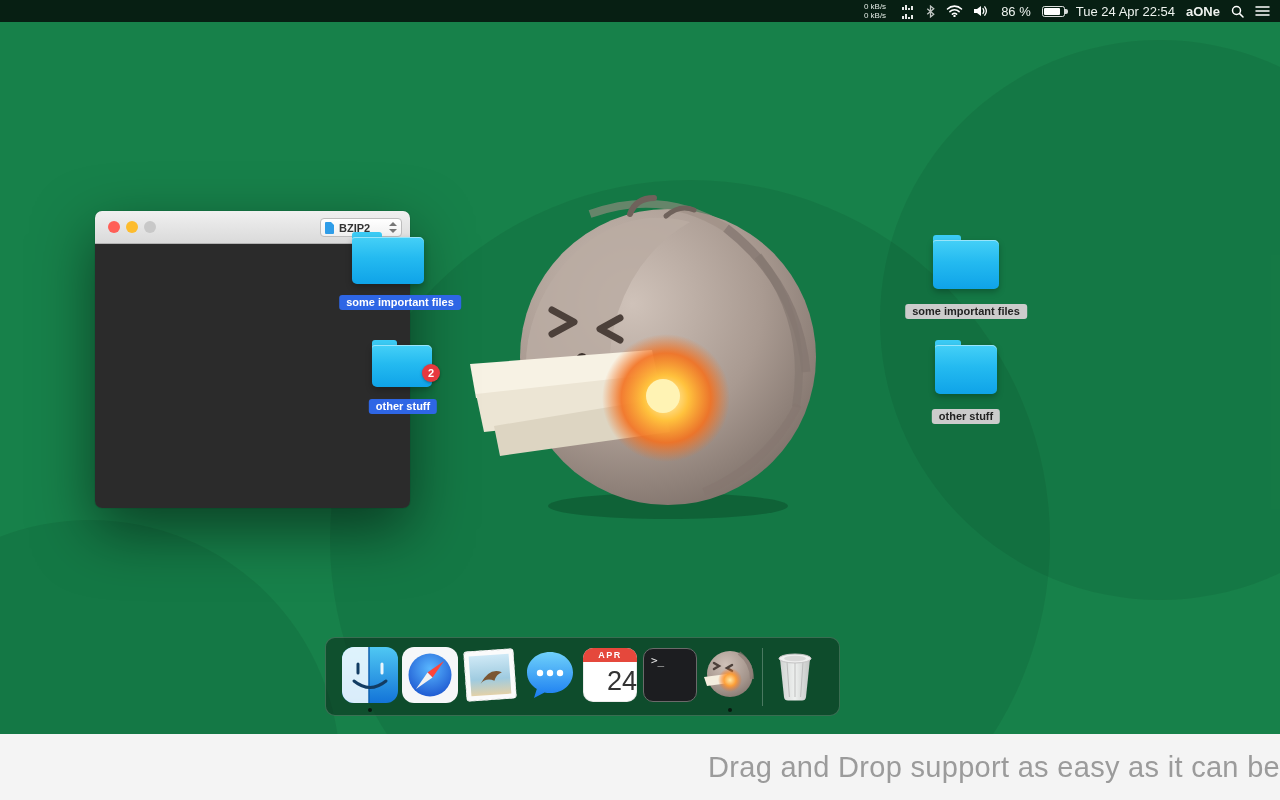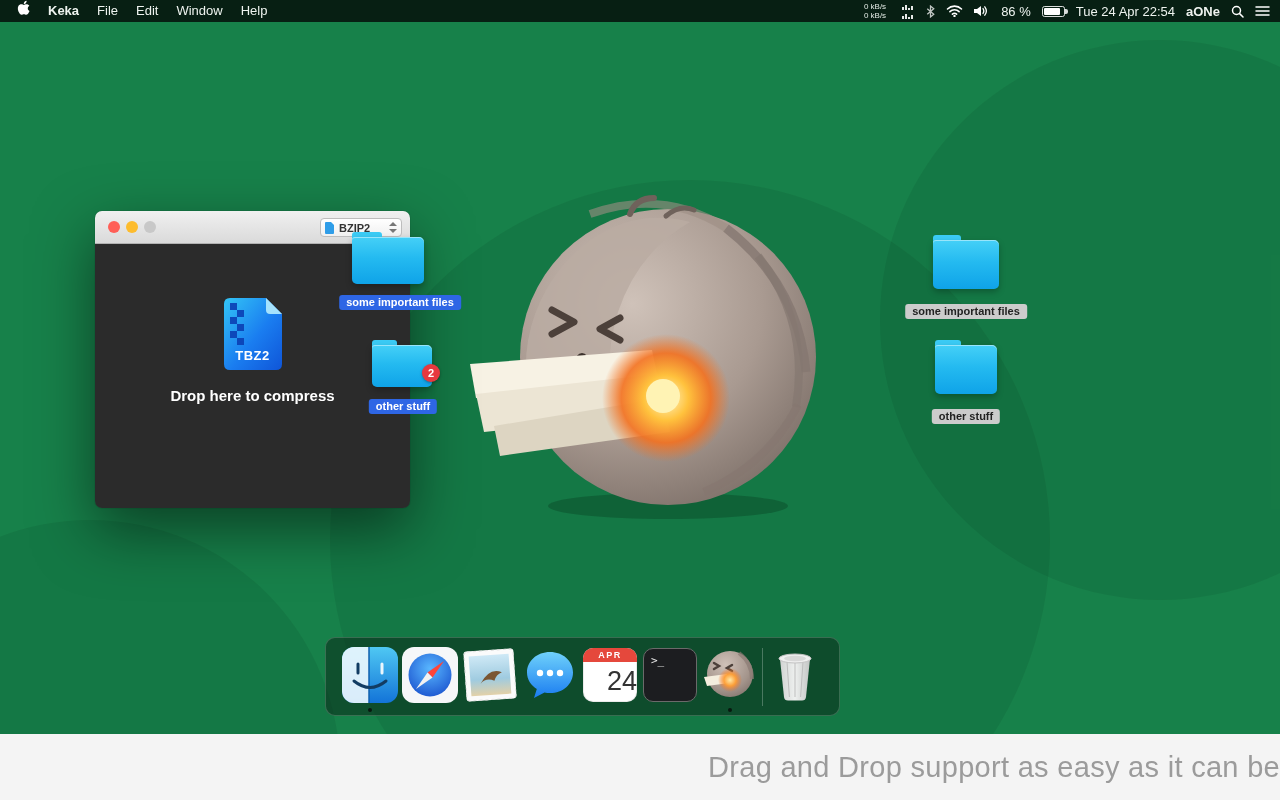--- a/index.html
+++ b/index.html
@@ -111,32 +111,20 @@
   }
 </style>
 </head>
 <body>
 
 <div class="bgc" style="left:330px; top:180px; width:720px; height:720px;"></div>
 <div class="bgc" style="left:880px; top:40px; width:560px; height:560px;"></div>
 <div class="bgc" style="left:-160px; top:520px; width:500px; height:500px;"></div>
 
 <div class="menubar">
-  <div class="mb-left">
-    <div class="mb-item">
-      <svg width="13" height="16" viewBox="0 0 14 17">
-          <path fill="#fff" d="M11.6 9.1c0-2 1.6-3 1.7-3-1-1.4-2.4-1.6-2.9-1.6-1.2-.1-2.4.7-3 .7-.6 0-1.6-.7-2.6-.7C3.4 4.5 2.2 5.2 1.5 6.3c-1.3 2.3-.3 5.7 1 7.6.6.9 1.4 1.9 2.4 1.9 1 0 1.3-.6 2.5-.6s1.5.6 2.6.6c1.1 0 1.7-1 2.4-1.9.7-1.1 1-2.1 1-2.2 0 0-2-.8-1.8-2.6zM9.6 3.2c.5-.7.9-1.6.8-2.5-.8 0-1.7.5-2.3 1.2-.5.6-.9 1.5-.8 2.4.9.1 1.8-.5 2.3-1.1z"></path>
-        </svg>
-    </div>
-    <div class="mb-item mb-app">Keka</div>
-    <div class="mb-item">File</div>
-    <div class="mb-item">Edit</div>
-    <div class="mb-item">Window</div>
-    <div class="mb-item">Help</div>
-  </div>
   <div class="mb-right">
     <div class="net">
       <div class="net-txt">
         <div>0 kB/s</div>
         <div>0 kB/s</div>
       </div>
       <svg width="13" height="16" viewBox="0 0 13 16">
         <g fill="rgba(255,255,255,.9)">
           <rect x="0" y="4" width="2" height="3"></rect>
             <rect x="3" y="2" width="2" height="5"></rect>
@@ -225,43 +213,20 @@
         </svg>
       <span>BZIP2</span>
       <svg class="chev" width="8" height="11" viewBox="0 0 8 11">
         <polygon points="4,0 8,4 0,4" fill="#777"></polygon>
           <polygon points="0,7 8,7 4,11" fill="#777"></polygon>
       </svg>
     </div>
   </div>
   <div class="win-body">
     <div style="position:absolute; inset:0 0 75px 0;">
-      <div class="tbz">
-        <svg width="58" height="72" viewBox="0 0 58 72">
-          <defs>
-            <linearGradient id="dg" x1="0" y1="0" x2="1" y2="1">
-              <stop offset="0" stop-color="#33c5f6"></stop>
-                <stop offset=".55" stop-color="#1a7df0"></stop>
-                <stop offset="1" stop-color="#0f55d8"></stop>
-            </linearGradient>
-          </defs>
-          <path d="M6 0 H42 L58 16 V66 q0 6 -6 6 H6 q-6 0 -6 -6 V6 q0 -6 6 -6 z" fill="url(#dg)"></path>
-          <path d="M42 0 L58 16 H46 q-4 0 -4 -4 z" fill="#a5e2fd"></path>
-          <g fill="#0b3fb4" opacity=".9">
-            <rect x="6" y="5" width="7" height="7"></rect>
-              <rect x="13" y="12" width="7" height="7"></rect>
-            <rect x="6" y="19" width="7" height="7"></rect>
-              <rect x="13" y="26" width="7" height="7"></rect>
-            <rect x="6" y="33" width="7" height="7"></rect>
-              <rect x="13" y="40" width="7" height="7"></rect>
-          </g>
-        </svg>
-        <div class="tbz-label">TBZ2</div>
-      </div>
-      <div class="compress-text">Drop here to compress</div>
     </div>
   </div>
 </div>
 
 <div class="folder" style="left:352px; top:232px; width:72px; height:52px;">
   <div class="f-tab"></div>
     <div class="f-body"></div>
 </div>
 <div class="chip chip-blue" style="left:400px; top:295px;">some important files</div>
 

